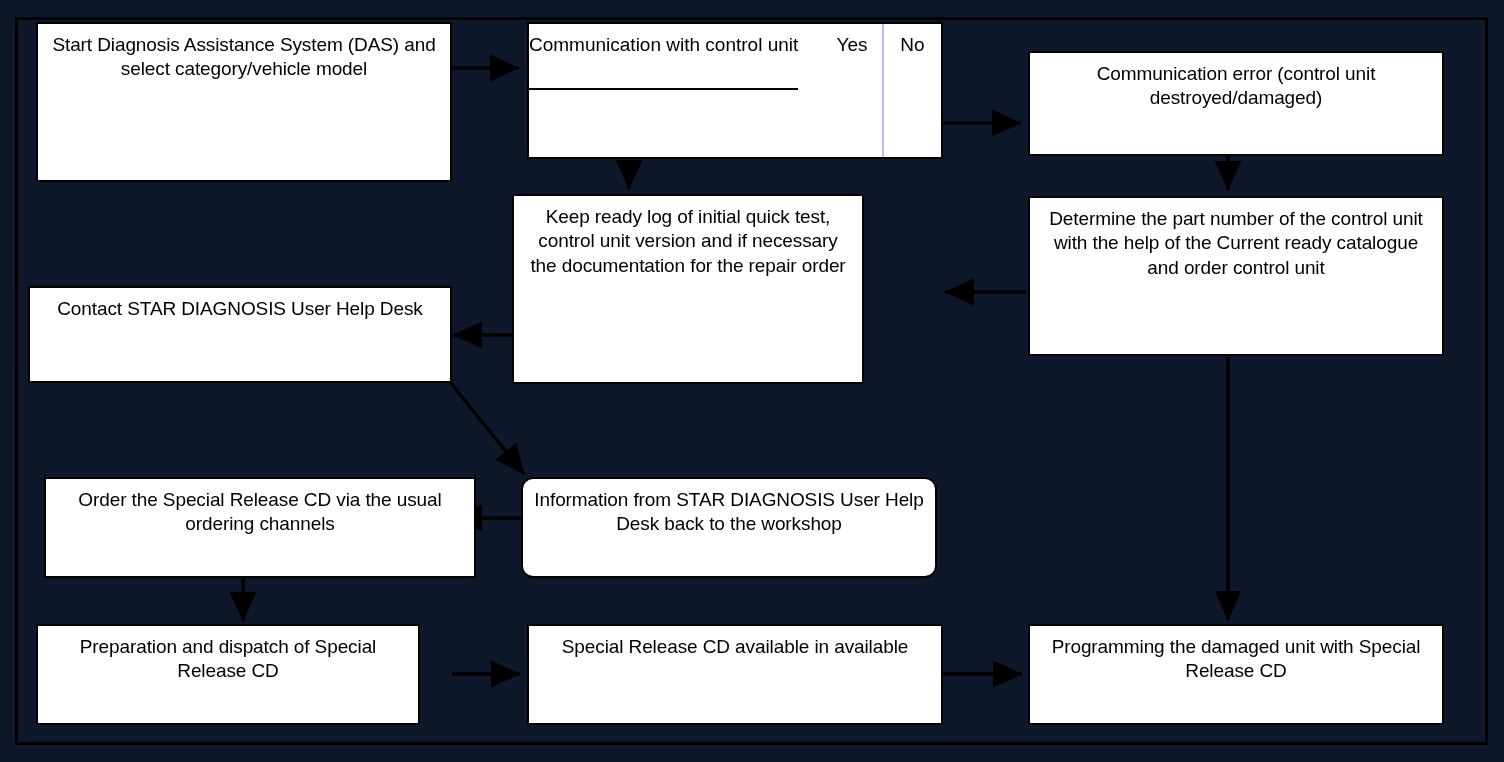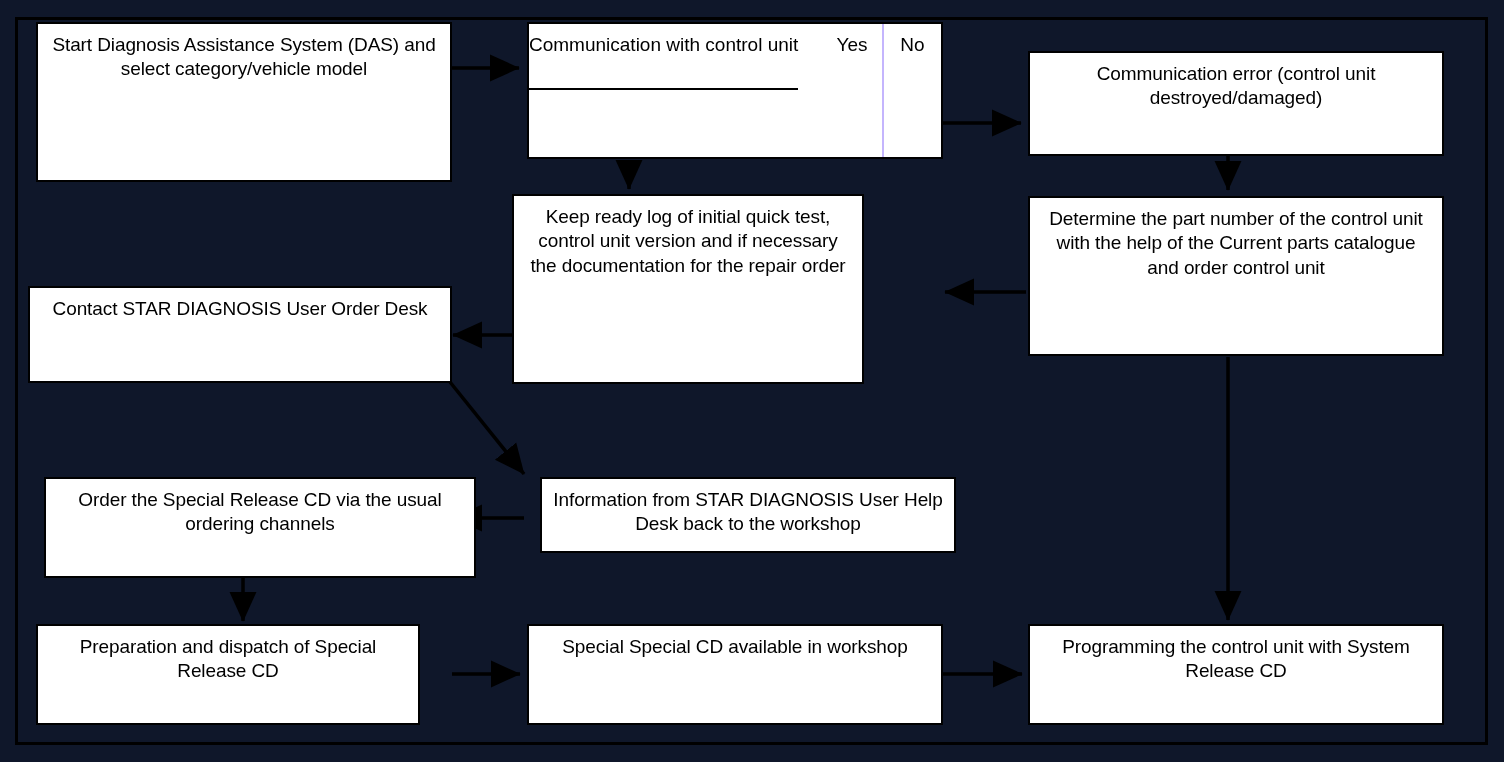--- a/index.html
+++ b/index.html
@@ -168,40 +168,40 @@
 
   <div class="node" style="left:1028px; top:28px; width:416px; height:105px;margin-top:23px;">
     <span class="node-label">Communication error (control unit destroyed/damaged)</span>
   </div>
 
   <div class="node" style="left:512px; top:194px; width:352px; height:190px;">
     <span class="node-label">Keep ready log of initial quick test, control unit version and if necessary the documentation for the repair order</span>
   </div>
 
   <div class="node" style="left:1028px; top:196px; width:416px; height:160px;">
-    <span class="node-label">Determine the part number of the control unit with the help of the Current parts catalogue and order control unit</span>
+    <span class="node-label">Determine the part number of the control unit with the help of the Current ready catalogue and order control unit</span>
   </div>
 
   <div class="node" style="left:28px; top:286px; width:424px; height:97px;">
-    <span class="node-label">Contact STAR DIAGNOSIS User Order Desk</span>
+    <span class="node-label">Contact STAR DIAGNOSIS User Help Desk</span>
   </div>
 
   <div class="node" style="left:44px; top:477px; width:432px; height:101px;">
     <span class="node-label">Order the Special Release CD via the usual ordering channels</span>
   </div>
 
-  <div class="node" style="left:540px; top:477px; width:416px; height:76px;">
+  <div class="node" style="left:521px; top:477px; width:416px; height:101px;border-radius:12px;">
     <span class="node-label">Information from STAR DIAGNOSIS User Help Desk back to the workshop</span>
   </div>
 
   <div class="node" style="left:36px; top:624px; width:384px; height:101px;">
     <span class="node-label">Preparation and dispatch of Special Release CD</span>
   </div>
 
   <div class="node" style="left:527px; top:624px; width:416px; height:101px;">
-    <span class="node-label">Special Special CD available in workshop</span>
+    <span class="node-label">Special Release CD available in available</span>
   </div>
 
   <div class="node" style="left:1028px; top:624px; width:416px; height:101px;">
-    <span class="node-label">Programming the control unit with System Release CD</span>
+    <span class="node-label">Programming the damaged unit with Special Release CD</span>
   </div>
 
 </div>
 
 </body></html>

